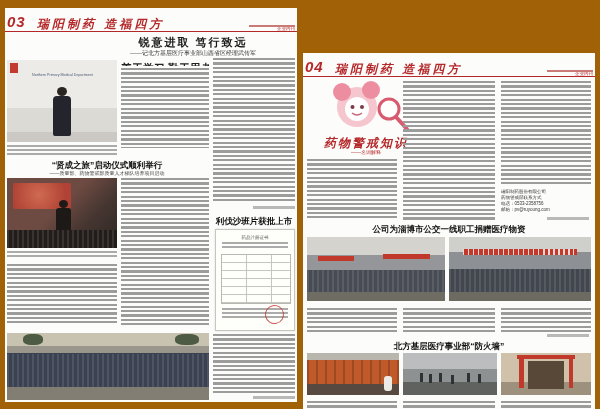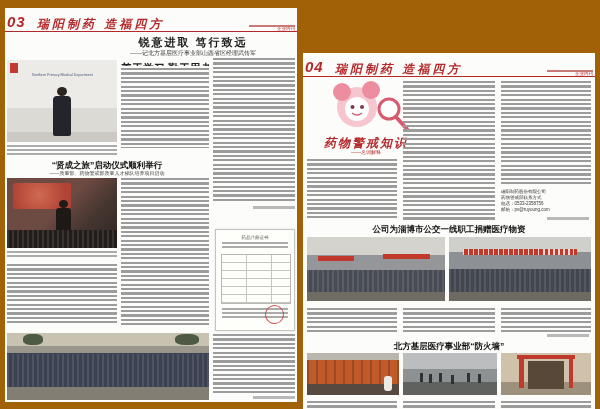--- a/index.html
+++ b/index.html
@@ -88,20 +88,23 @@
     <div class="abs gk" style="left:116px;top:170px;width:88px;height:148px;"></div>
 
     <div class="photo" style="left:2px;top:325px;width:202px;height:67px;background:linear-gradient(#c8c2b1 0 20%,#9b968b 20% 30%,#3a4150 30% 80%,#827e74 80%);">
       <div class="crowdstripes" style="top:32%;height:48%;"></div>
       <div class="abs" style="left:8%;top:2%;width:10%;height:16%;background:#4d5a44;border-radius:40%;"></div>
       <div class="abs" style="right:5%;top:2%;width:12%;height:16%;background:#4d5a44;border-radius:40%;"></div>
     </div>
 
     <div class="abs gk" style="left:208px;top:50px;width:82px;height:144px;"></div>
     <div class="attr" style="left:248px;top:198px;"></div>
+    <div class="cwrap" style="top:208px;left:208px;width:82px;">
+      <span class="h2t">利伐沙班片获批上市</span>
+    </div>
 
     <div class="abs" style="left:210px;top:221px;width:78px;height:100px;background:#fefefb;border:1px solid #c6c6c0;box-shadow:0 0 2px rgba(0,0,0,.12);">
       <div class="cwrap" style="top:4px;">
         <span style="font-size:9px;color:#555;transform:scale(.5);transform-origin:center top;white-space:nowrap;">药品注册证书</span>
       </div>
       <div class="abs gk-cap" style="left:6px;top:12px;width:66px;height:8px;"></div>
       <div class="doc-table" style="left:5px;top:24px;width:68px;height:48px;"></div>
       <div class="abs gk-cap" style="left:6px;top:78px;width:66px;height:10px;"></div>
       <div class="sealring" style="right:10px;bottom:6px;transform:rotate(-12deg);"></div>
     </div>

